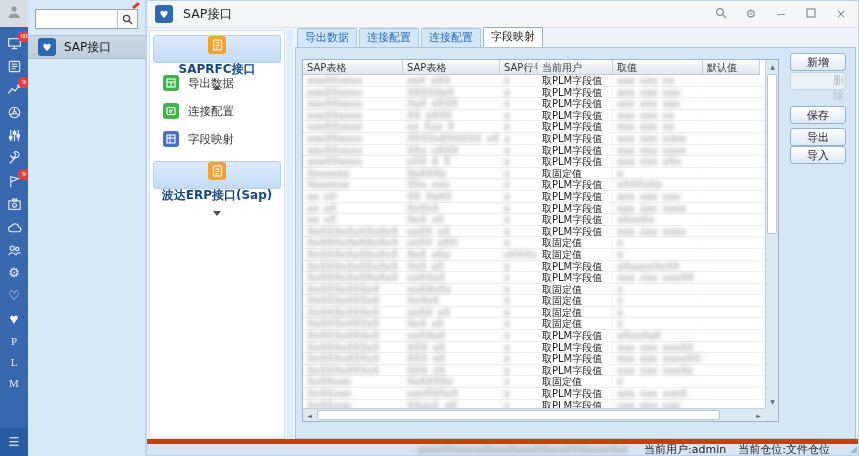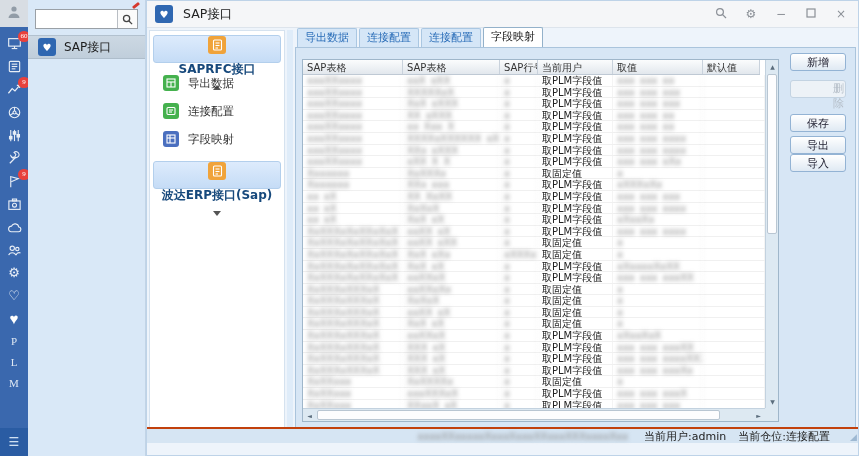--- a/index.html
+++ b/index.html
@@ -73,24 +73,24 @@
   .vscroll .thumb { position:absolute; top:14px; left:1px; right:1px; height:46%; background:#fdfdfe; border:1px solid #b9c6d2; border-radius:2px; }
   .sarrow { position:absolute; width:13px; height:13px; display:flex; align-items:center; justify-content:center; font-size:6px; color:#5b6d7d; }
   .hscroll { position:absolute; bottom:0; left:0; right:13px; height:13px; background:#dde9f2; border-top:1px solid #c3d2df; }
   .hscroll .thumb { position:absolute; left:14px; right:45px; top:1px; bottom:1px; background:#fdfdfe; border:1px solid #b9c6d2; border-radius:2px; }
   .gcorner { position:absolute; right:0; bottom:0; width:13px; height:13px; background:#dde9f2; }
 
   
   .btncol { position:absolute; right:9px; top:5px; width:56px; display:flex; flex-direction:column; }
   .abtn { height:18px; border:1px solid #93b3d4; border-radius:3px; background:linear-gradient(#ffffff,#dfe9f3); font-size:11px; color:#223; font-family:Liberation Mono, monospace; cursor:pointer; }
   .abtn.disabled { color:#b3bcc6; border-color:#c3d3e2; background:#edf2f7; cursor:default; }
-  .mt9{margin-top:9px;padding-left:41px;} .mt6{margin-top:16px;} .mt13{margin-top:4px;} .mt12{}
-
-  
-  .statusbar { position:absolute; left:0; right:0; bottom:12px; height:16px; background:#d6e5f3; border-top:2px solid #c2410c; display:flex; align-items:center; font-size:11px; color:#222; padding:0 16px 0 8px; }
+  .mt9{margin-top:1px;padding-left:41px;} .mt6{margin-top:16px;} .mt13{margin-top:4px;} .mt12{}
+
+  
+  .statusbar { position:absolute; left:0; right:0; bottom:0; height:16px; background:#d6e5f3; border-top:5px solid #c2410c; display:flex; align-items:center; font-size:11px; color:#222; padding:0 16px 0 8px; }
   .status-blur { margin-left:auto; font-size:10px; margin-right:16px; }
   .status-item { margin-right:12px; white-space:nowrap; }
   .grip { position:absolute; right:1px; bottom:1px; font-size:9px; color:#9db8d2; line-height:1; }
 </style>
 </head>
 <body>
 
 <div class="app">
 
   <div class="rail">
@@ -593,18 +593,18 @@
             <button class="abtn mt12">导入</button>
           </div>
 
         </div>
       </div>
     </div>
 
     <div class="statusbar">
       <span class="status-blur blurred">xxxxXXxxxxxXxxxXxxxXXxxxXXXxxxxXxx</span>
       <span class="status-item">当前用户:admin</span>
-      <span class="status-item">当前仓位:连接配置</span>
+      <span class="status-item">当前仓位:文件仓位</span>
       <span class="grip">◢</span>
     </div>
 
   </div>
 </div>
 
 </body></html>

